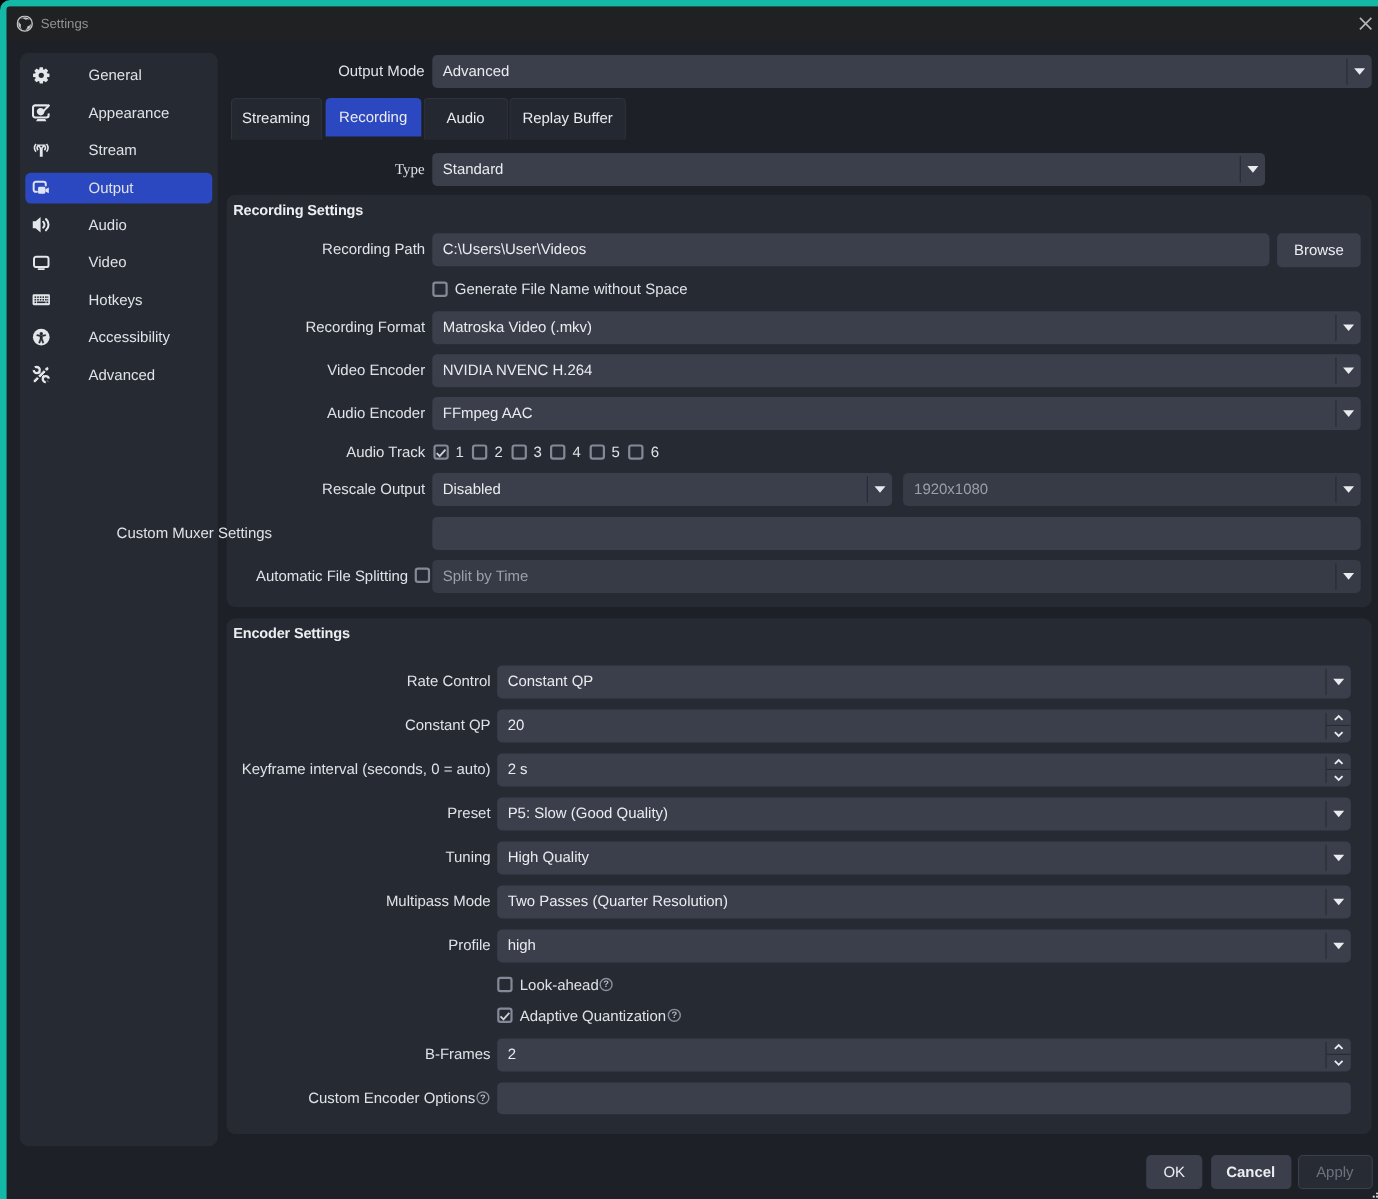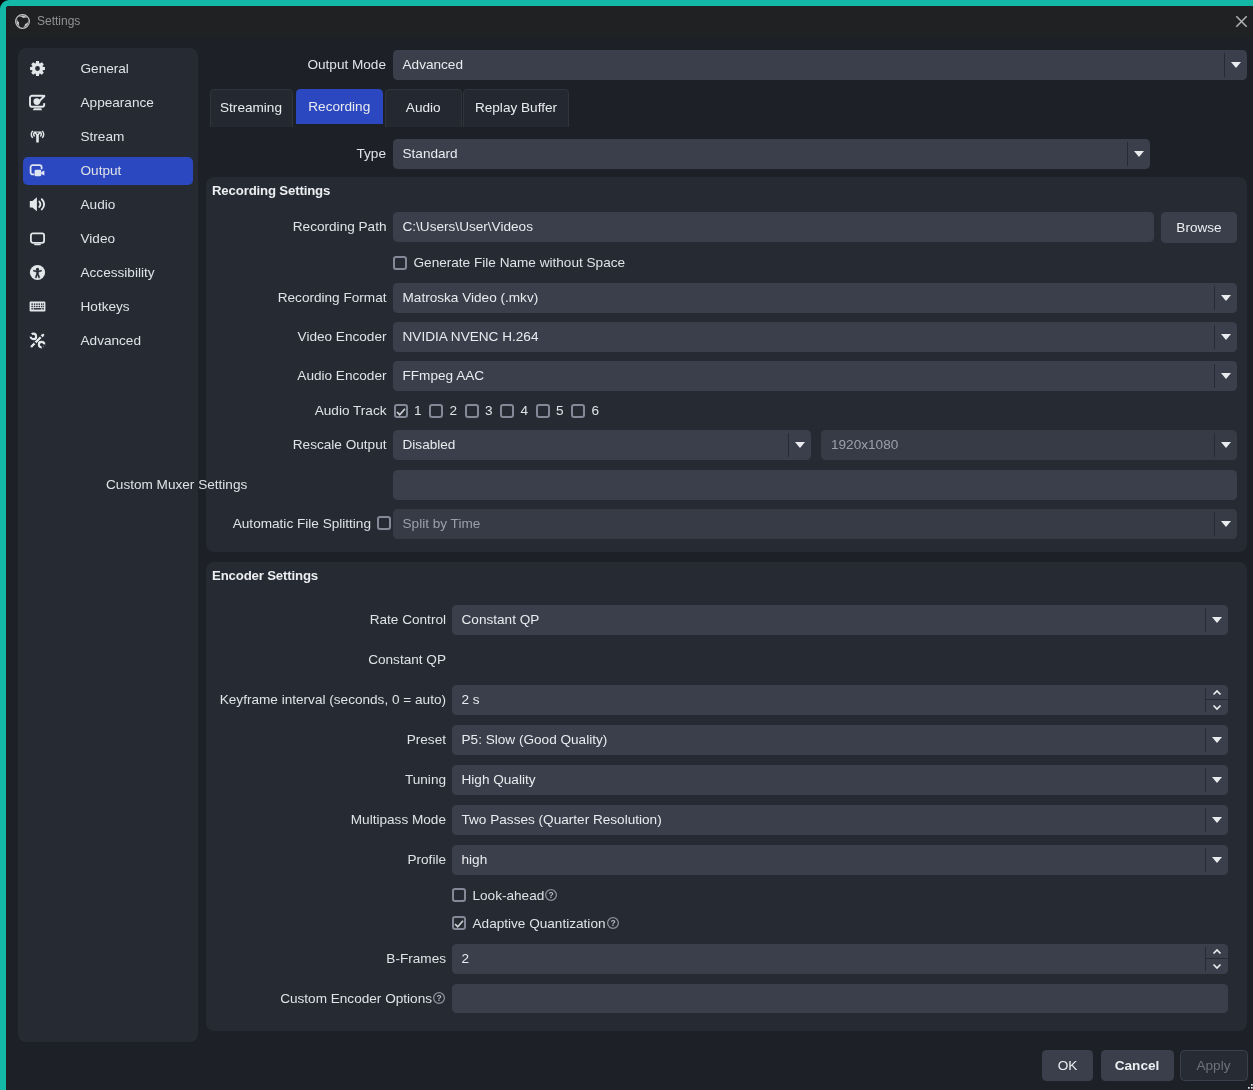--- a/index.html
+++ b/index.html
@@ -108,30 +108,20 @@
       </div>
     <div class="item">
         <svg class="ic" viewBox="0 0 17 17">
       <rect x="1.9" y="3.4" width="13.2" height="9.4" rx="2" fill="none" stroke="#e4e7ea" stroke-width="1.8"></rect>
       <path d="M5.9,14.6 L11.1,14.6" stroke="#e4e7ea" stroke-width="1.5" stroke-linecap="round"></path>
     </svg>
         <div class="tx">Video</div>
       </div>
     <div class="item">
         <svg class="ic" viewBox="0 0 17 17">
-      <circle cx="8.5" cy="8.5" r="7.6" fill="#e4e7ea"></circle>
-      <g fill="#262a33">
-        <circle cx="8.5" cy="5.4" r="1.55"></circle>
-        <path d="M4.3,7.2 L7.4,7.9 L7.4,9.9 L6.1,13.6 L7.3,14.1 L8.5,10.7 L9.7,14.1 L10.9,13.6 L9.6,9.9 L9.6,7.9 L12.7,7.2 L12.4,6.1 L8.5,7.0 L4.6,6.1 Z" stroke="#262a33" stroke-width="0.4"></path>
-      </g>
-    </svg>
-        <div class="tx">Accessibility</div>
-      </div>
-    <div class="item">
-        <svg class="ic" viewBox="0 0 17 17">
       <rect x="0.6" y="3.6" width="15.8" height="9.8" rx="1.2" fill="#e4e7ea"></rect>
       <g fill="#262a33">
         <rect x="2.4" y="5.4" width="1.45" height="1.45"></rect>
             <rect x="4.8" y="5.4" width="1.45" height="1.45"></rect>
             <rect x="7.2" y="5.4" width="1.45" height="1.45"></rect>
             <rect x="9.6" y="5.4" width="1.45" height="1.45"></rect>
             <rect x="12.0" y="5.4" width="1.45" height="1.45"></rect>
             <rect x="14.0" y="5.4" width="0.9" height="1.45"></rect>
         <rect x="2.4" y="7.75" width="1.45" height="1.45"></rect>
             <rect x="4.8" y="7.75" width="1.45" height="1.45"></rect>
@@ -141,20 +131,30 @@
             <rect x="14.0" y="7.75" width="0.9" height="1.45"></rect>
         <rect x="2.4" y="10.1" width="1.45" height="1.45"></rect>
             <rect x="4.6" y="10.1" width="7.8" height="1.45"></rect>
             <rect x="13.2" y="10.1" width="1.7" height="1.45"></rect>
       </g>
     </svg>
         <div class="tx">Hotkeys</div>
       </div>
     <div class="item">
         <svg class="ic" viewBox="0 0 17 17">
+      <circle cx="8.5" cy="8.5" r="7.6" fill="#e4e7ea"></circle>
+      <g fill="#262a33">
+        <circle cx="8.5" cy="5.4" r="1.55"></circle>
+        <path d="M4.3,7.2 L7.4,7.9 L7.4,9.9 L6.1,13.6 L7.3,14.1 L8.5,10.7 L9.7,14.1 L10.9,13.6 L9.6,9.9 L9.6,7.9 L12.7,7.2 L12.4,6.1 L8.5,7.0 L4.6,6.1 Z" stroke="#262a33" stroke-width="0.4"></path>
+      </g>
+    </svg>
+        <div class="tx">Accessibility</div>
+      </div>
+    <div class="item">
+        <svg class="ic" viewBox="0 0 17 17">
       <g fill="none">
         <circle cx="4.4" cy="4.4" r="2.75" stroke="#e4e7ea" stroke-width="2.1"></circle>
         <path d="M0.6,0.6 L4.4,4.4 L0.6,4.4 Z" fill="#262a33"></path>
         <path d="M0.9,0.2 L4.6,4.2 L0.2,4.6 Z" fill="#262a33"></path>
         <circle cx="12.6" cy="12.6" r="2.75" stroke="#e4e7ea" stroke-width="2.1"></circle>
         <path d="M16.4,16.4 L12.6,12.6 L16.6,12.2 Z" fill="#262a33"></path>
         <path d="M16.2,16.6 L12.4,12.8 L12.8,16.8 Z" fill="#262a33"></path>
         <path d="M6.1,6.1 L10.9,10.9" stroke="#e4e7ea" stroke-width="2.3"></path>
       </g>
       <path d="M4.7,10.3 L6.7,12.3 L3.6,15.4 c-0.55,0.55 -1.45,0.55 -2,0 c-0.55,-0.55 -0.55,-1.45 0,-2 Z" fill="#e4e7ea" stroke="#262a33" stroke-width="0.8"></path>
@@ -170,21 +170,21 @@
       <span class="t">Advanced</span>
       <span class="sep"></span>
       <span class="arr"></span>
     </div>
 
   <div class="tab" style="left:203.5px;width:81px;">Streaming</div>
   <div class="tab active" style="left:289.5px;width:87.5px;">Recording</div>
   <div class="tab" style="left:379px;width:74.5px;">Audio</div>
   <div class="tab" style="left:457px;width:104px;">Replay Buffer</div>
 
-  <div class="lbl" style="left:100px;top:133px;width:280px;text-align:right;">Type</div>
+  <div class="lbl" style="left:100px;top:133px;width:280px;text-align:right;font-family:Liberation Serif, serif;">Type</div>
   <div class="combo" style="left:386.5px;top:133px;width:757px;">
       <span class="t">Standard</span>
       <span class="sep"></span>
       <span class="arr"></span>
     </div>
 
   <div class="panel" style="left:200px;top:171px;width:1041px;height:375px;"></div>
   <div class="gtitle" style="left:206px;top:177px;">Recording Settings</div>
 
   <div class="lbl" style="left:100px;top:206px;width:280.5px;text-align:right;">Recording Path</div>
@@ -261,20 +261,31 @@
   <div class="gtitle" style="left:206px;top:562px;">Encoder Settings</div>
 
   <div class="lbl" style="left:160px;top:599px;width:280px;text-align:right;">Rate Control</div>
   <div class="combo" style="left:445.5px;top:599px;width:776.5px;">
       <span class="t">Constant QP</span>
       <span class="sep"></span>
       <span class="arr"></span>
     </div>
 
   <div class="lbl" style="left:160px;top:638.5px;width:280px;text-align:right;">Constant QP</div>
+  <div class="spin" style="left:445.5px;top:638.5px;width:776.5px;">
+      <span class="t">20</span>
+      <span class="sep"></span>
+      <span class="mid"></span>
+    <svg style="right:6.5px;top:3px;" width="10" height="10" viewBox="0 0 10 10">
+        <path d="M1.5,6.5 L5,3 L8.5,6.5" stroke="#e9ebee" stroke-width="1.7" fill="none"></path>
+      </svg>
+    <svg style="right:6.5px;top:17px;" width="10" height="10" viewBox="0 0 10 10">
+        <path d="M1.5,3.5 L5,7 L8.5,3.5" stroke="#e9ebee" stroke-width="1.7" fill="none"></path>
+      </svg>
+  </div>
 
   <div class="lbl" style="left:160px;top:678.5px;width:280px;text-align:right;">Keyframe interval (seconds, 0 = auto)</div>
   <div class="spin" style="left:445.5px;top:678.5px;width:776.5px;text-align:center;">
       <span class="t">2 s</span>
       <span class="sep"></span>
       <span class="mid"></span>
     <svg style="right:6.5px;top:3px;" width="10" height="10" viewBox="0 0 10 10">
         <path d="M1.5,6.5 L5,3 L8.5,6.5" stroke="#e9ebee" stroke-width="1.7" fill="none"></path>
       </svg>
     <svg style="right:6.5px;top:17px;" width="10" height="10" viewBox="0 0 10 10">

